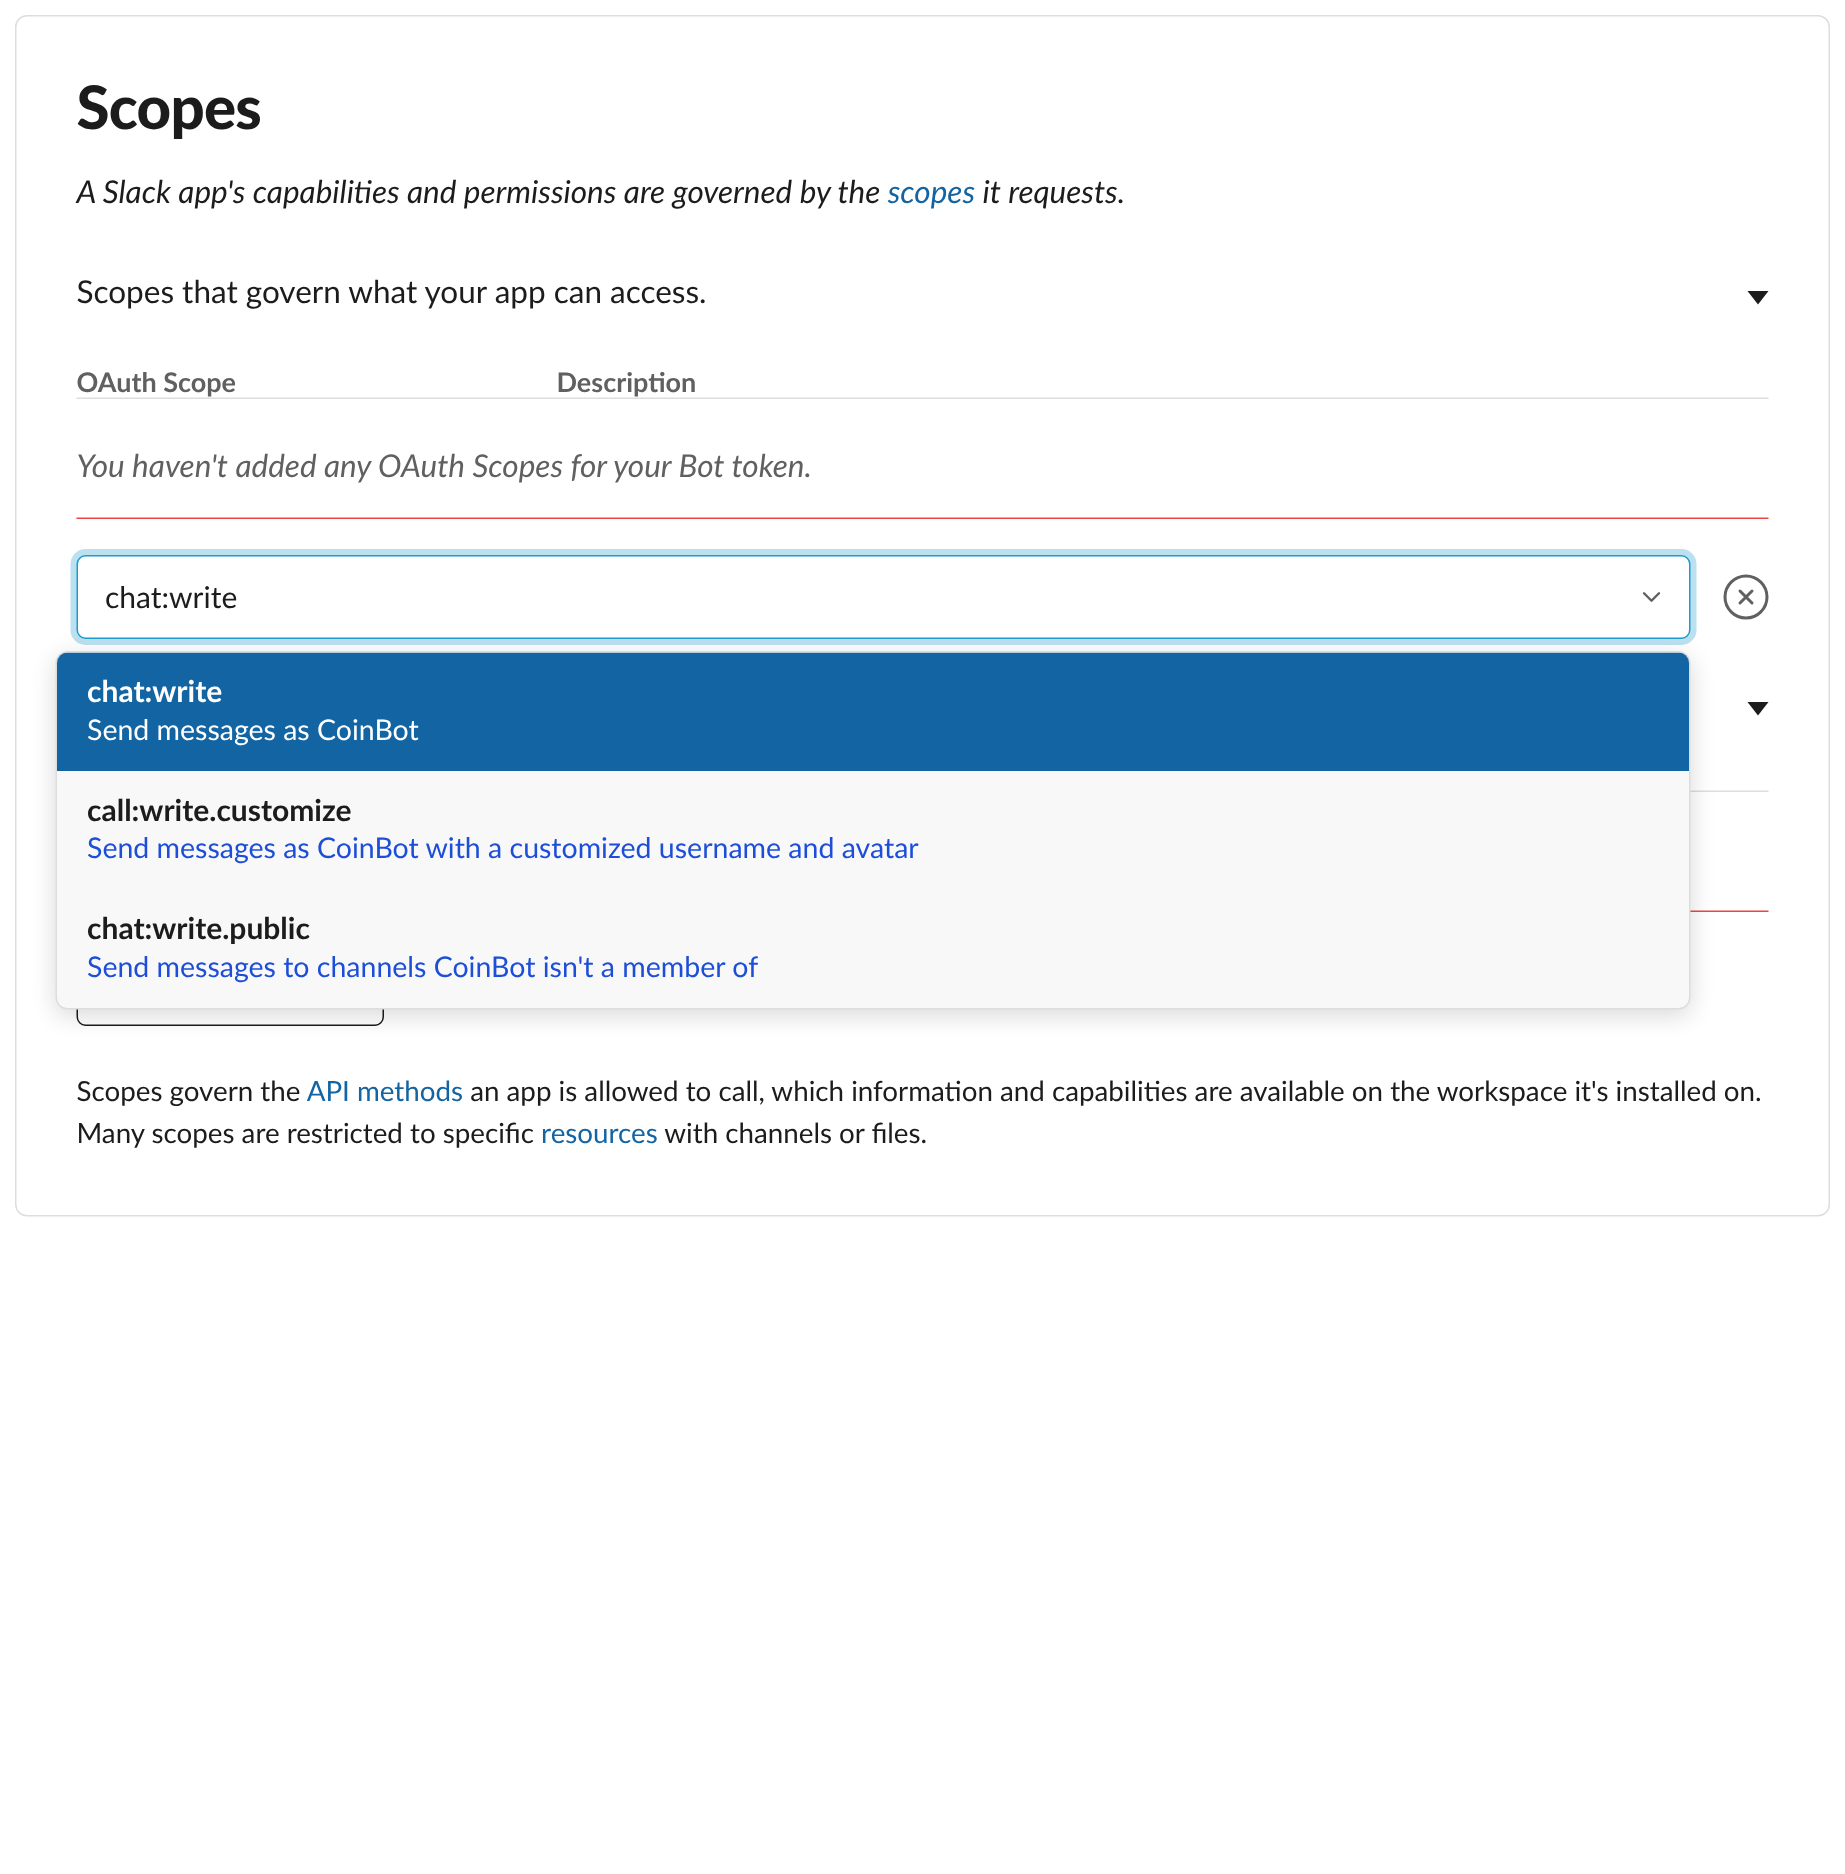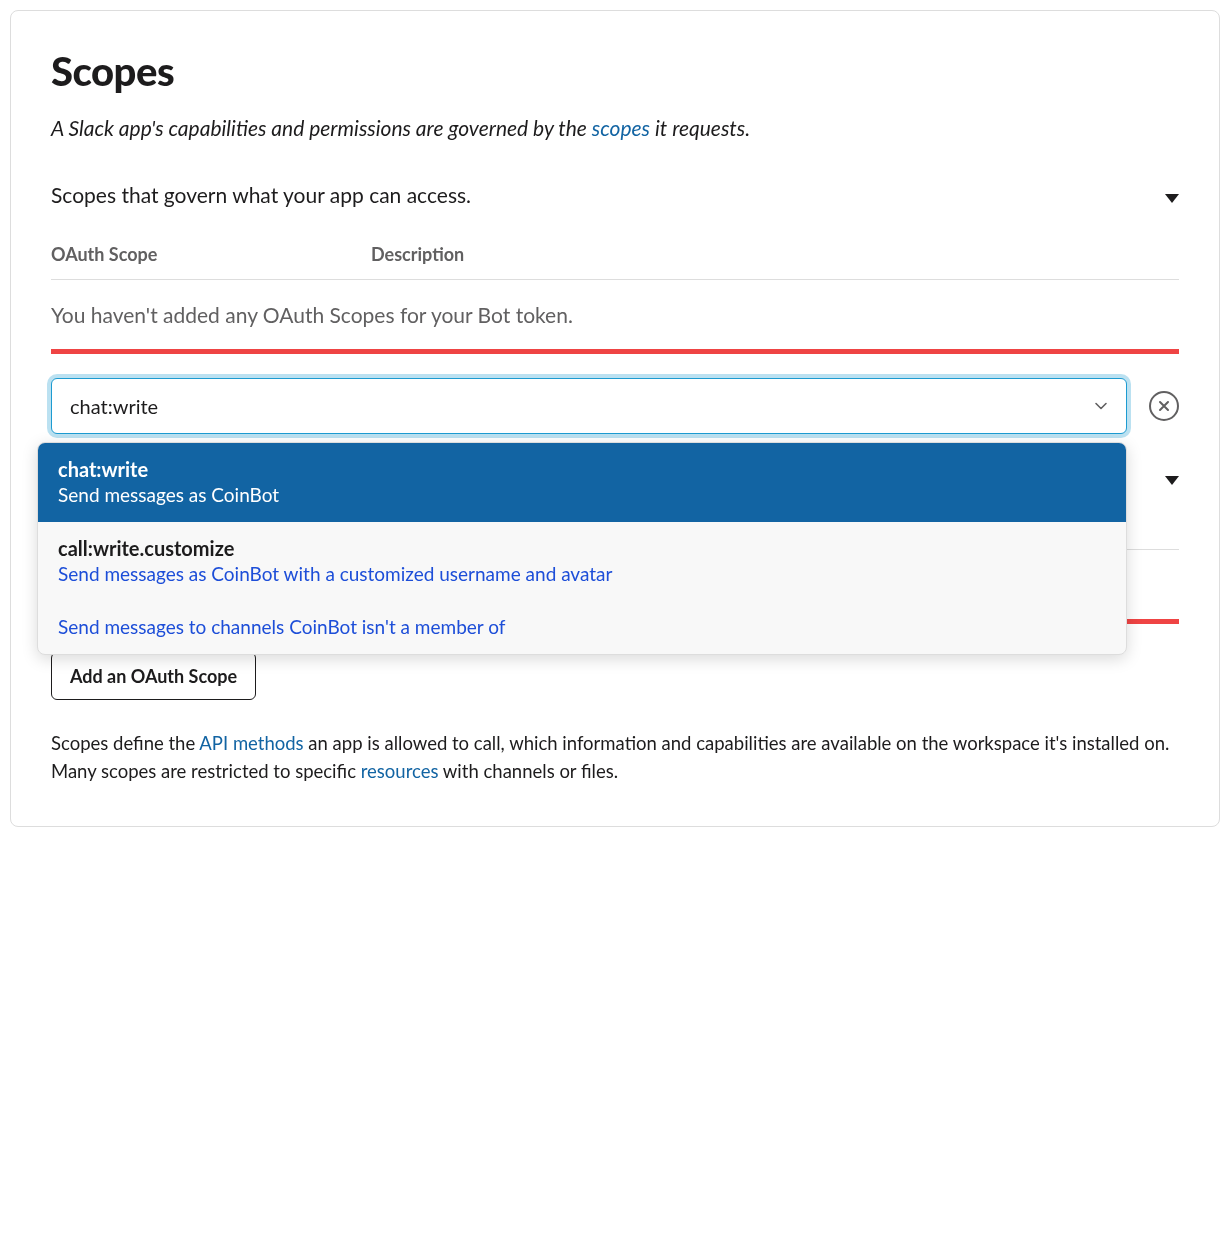--- a/index.html
+++ b/index.html
@@ -59,41 +59,41 @@
       height: 0;
       border-left: 7px solid transparent;
       border-right: 7px solid transparent;
       border-top: 9px solid #1d1c1d;
       margin-top: 12px;
       cursor: pointer;
     }
     .table-header {
       display: flex;
       border-bottom: 1px solid #ddd;
-      padding-bottom: 14px;
-      margin-bottom: 22px;
+      margin-bottom: 32px;
     }
     .col-scope {
       width: 320px;
       font-size: 18px;
       font-weight: 700;
       color: #616061;
     }
     .col-desc {
       font-size: 18px;
       font-weight: 700;
       color: #616061;
       text-align: center;
     }
     .empty-row {
       font-size: 21px;
       color: #616061;
-      border-bottom: 5px solid #ef4444;
+      border-bottom: 1px solid #ef4444;
       padding-bottom: 22px;
       margin-bottom: 24px;
+      font-style: italic;
     }
     .combo-wrapper {
       position: relative;
       margin-bottom: 70px;
     }
     .combo-input-row {
       display: flex;
       align-items: center;
       gap: 22px;
     }
@@ -245,20 +245,21 @@
     <div class="dropdown" id="dropdown-list">
         <div class="dropdown-option highlighted">
           <div class="option-name">chat:write</div>
           <div class="option-desc">Send messages as CoinBot</div>
         </div>
         <div class="dropdown-option">
           <div class="option-name">call:write.customize</div>
           <div class="option-desc">Send messages as CoinBot with a customized username and avatar</div>
         </div>
         <div class="dropdown-option">
+          <div class="option-name">chat:write.public</div>
           <div class="option-desc">Send messages to channels CoinBot isn't a member of</div>
         </div>
       </div>
   </div>
 
   <div class="second-caret-wrap">
     <div class="caret-down"></div>
   </div>
 
   <div class="user-section-spacer"></div>
@@ -266,16 +267,16 @@
   <div class="table-header">
     <div class="col-scope">OAuth Scope</div>
     <div class="col-desc">Description</div>
   </div>
 
   <div class="empty-row">You haven't added any OAuth Scopes for your User token.</div>
 
   <button class="add-scope-btn">Add an OAuth Scope</button>
 
   <p class="footer-text">
-    <span>Scopes define the </span><a class="link">API methods</a><span> an app is allowed to call, which information and capabilities are available on the workspace it's installed on. Many scopes are restricted to specific </span><a class="link">resources</a><span> with channels or files.</span>
+    <span>Scopes govern the </span><a class="link">API methods</a><span> an app is allowed to call, which information and capabilities are available on the workspace it's installed on. Many scopes are restricted to specific </span><a class="link">resources</a><span> with channels or files.</span>
   </p>
 
 </div>
 
 </body></html>

